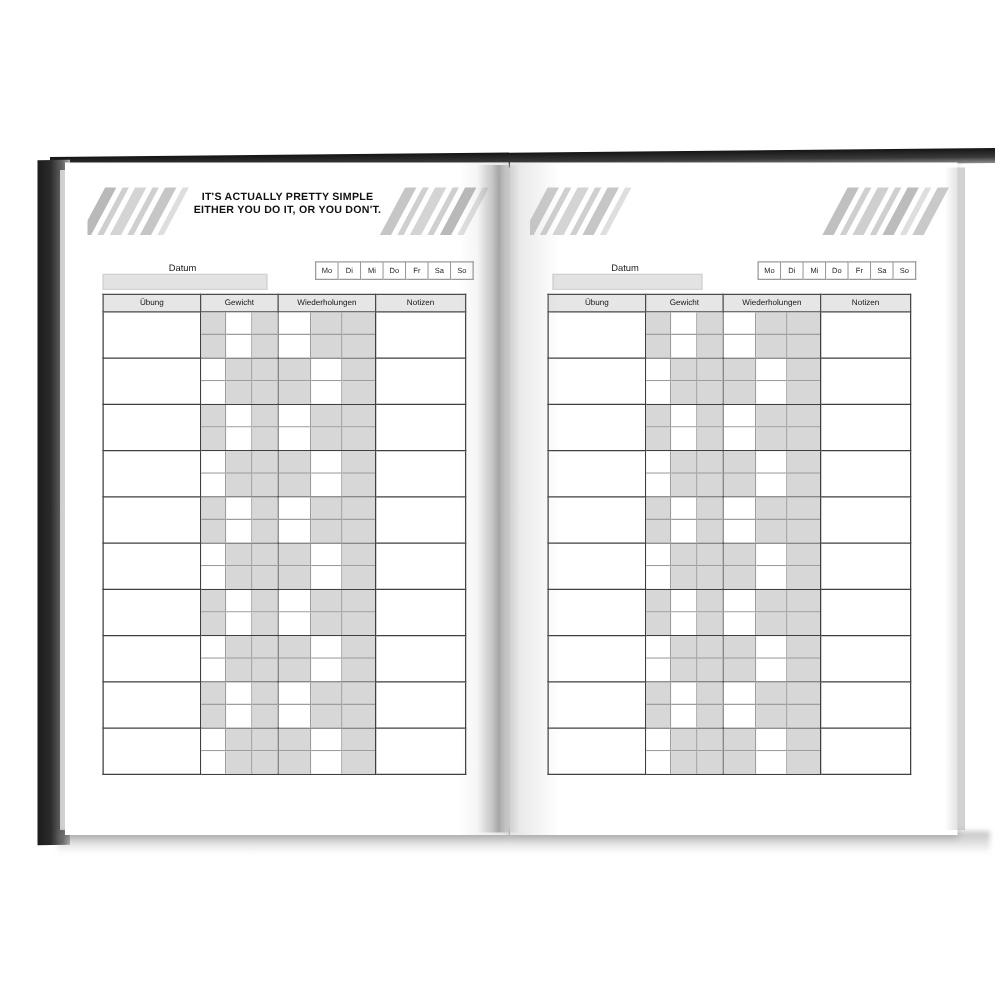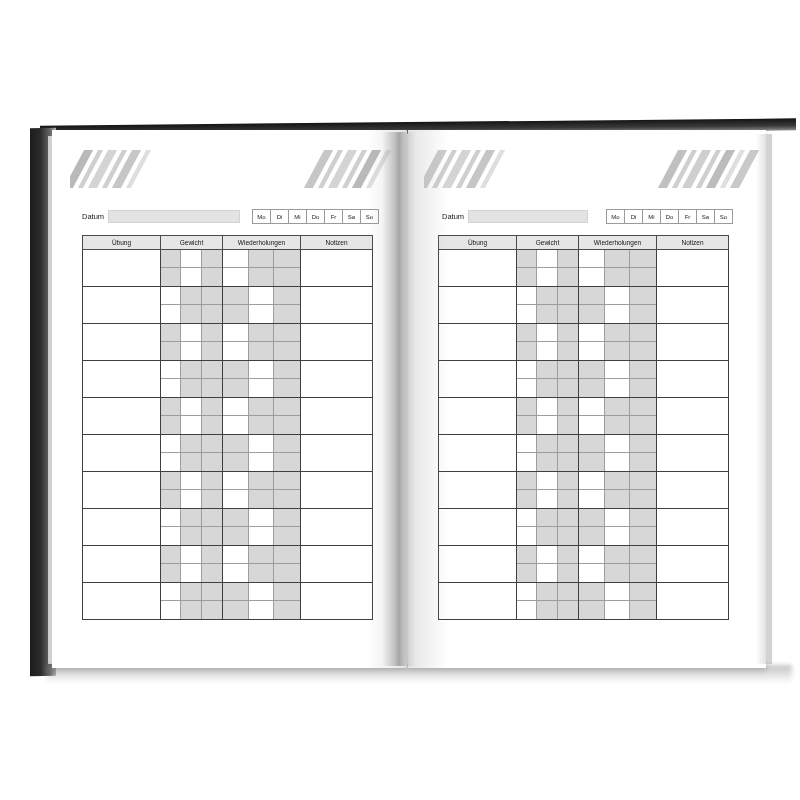--- a/index.html
+++ b/index.html
@@ -121,20 +121,21 @@
     letter-spacing: 0.2px;
   }
   .headline .l1 { display: block; }
   .headline .l2 { display: block; }
 
   
   .datum-row {
     position: absolute;
     display: flex;
     align-items: center;
+    flex-direction: column;
   }
   .datum-label {
     font-size: 7.5px;
     color: #1a1a1a;
     margin-right: 4px;
   }
   .datum-line {
     height: 11px;
     background: #e3e3e3;
     border: 1px solid #d2d2d2;
@@ -249,20 +250,24 @@
         </div>
         <div class="stripes" style="left:238px; width:110px;">
           <div class="bar" style="left:24px; background:#c6c6c6;"></div>
           <div class="bar thin" style="left:38px;"></div>
           <div class="bar" style="left:48px; background:#d4d4d4;"></div>
           <div class="bar thin" style="left:62px;"></div>
           <div class="bar" style="left:72px;"></div>
           <div class="bar thin" style="left:86px; background:#dedede;"></div>
         </div>
 
+        <div class="headline" style="left:58px; width:240px; font-size:8.5px;">
+          <span class="l1">IT'S ACTUALLY PRETTY SIMPLE</span>
+          <span class="l2">EITHER YOU DO IT, OR YOU DON'T.</span>
+        </div>
 
         <div class="datum-row" style="left:30px; top:80px;">
           <span class="datum-label">Datum</span>
           <span class="datum-line" style="width:130px;"></span>
         </div>
 
         <div class="days" style="left:200px; top:79px;">
           <div class="day">Mo</div>
           <div class="day">Di</div>
           <div class="day">Mi</div>

